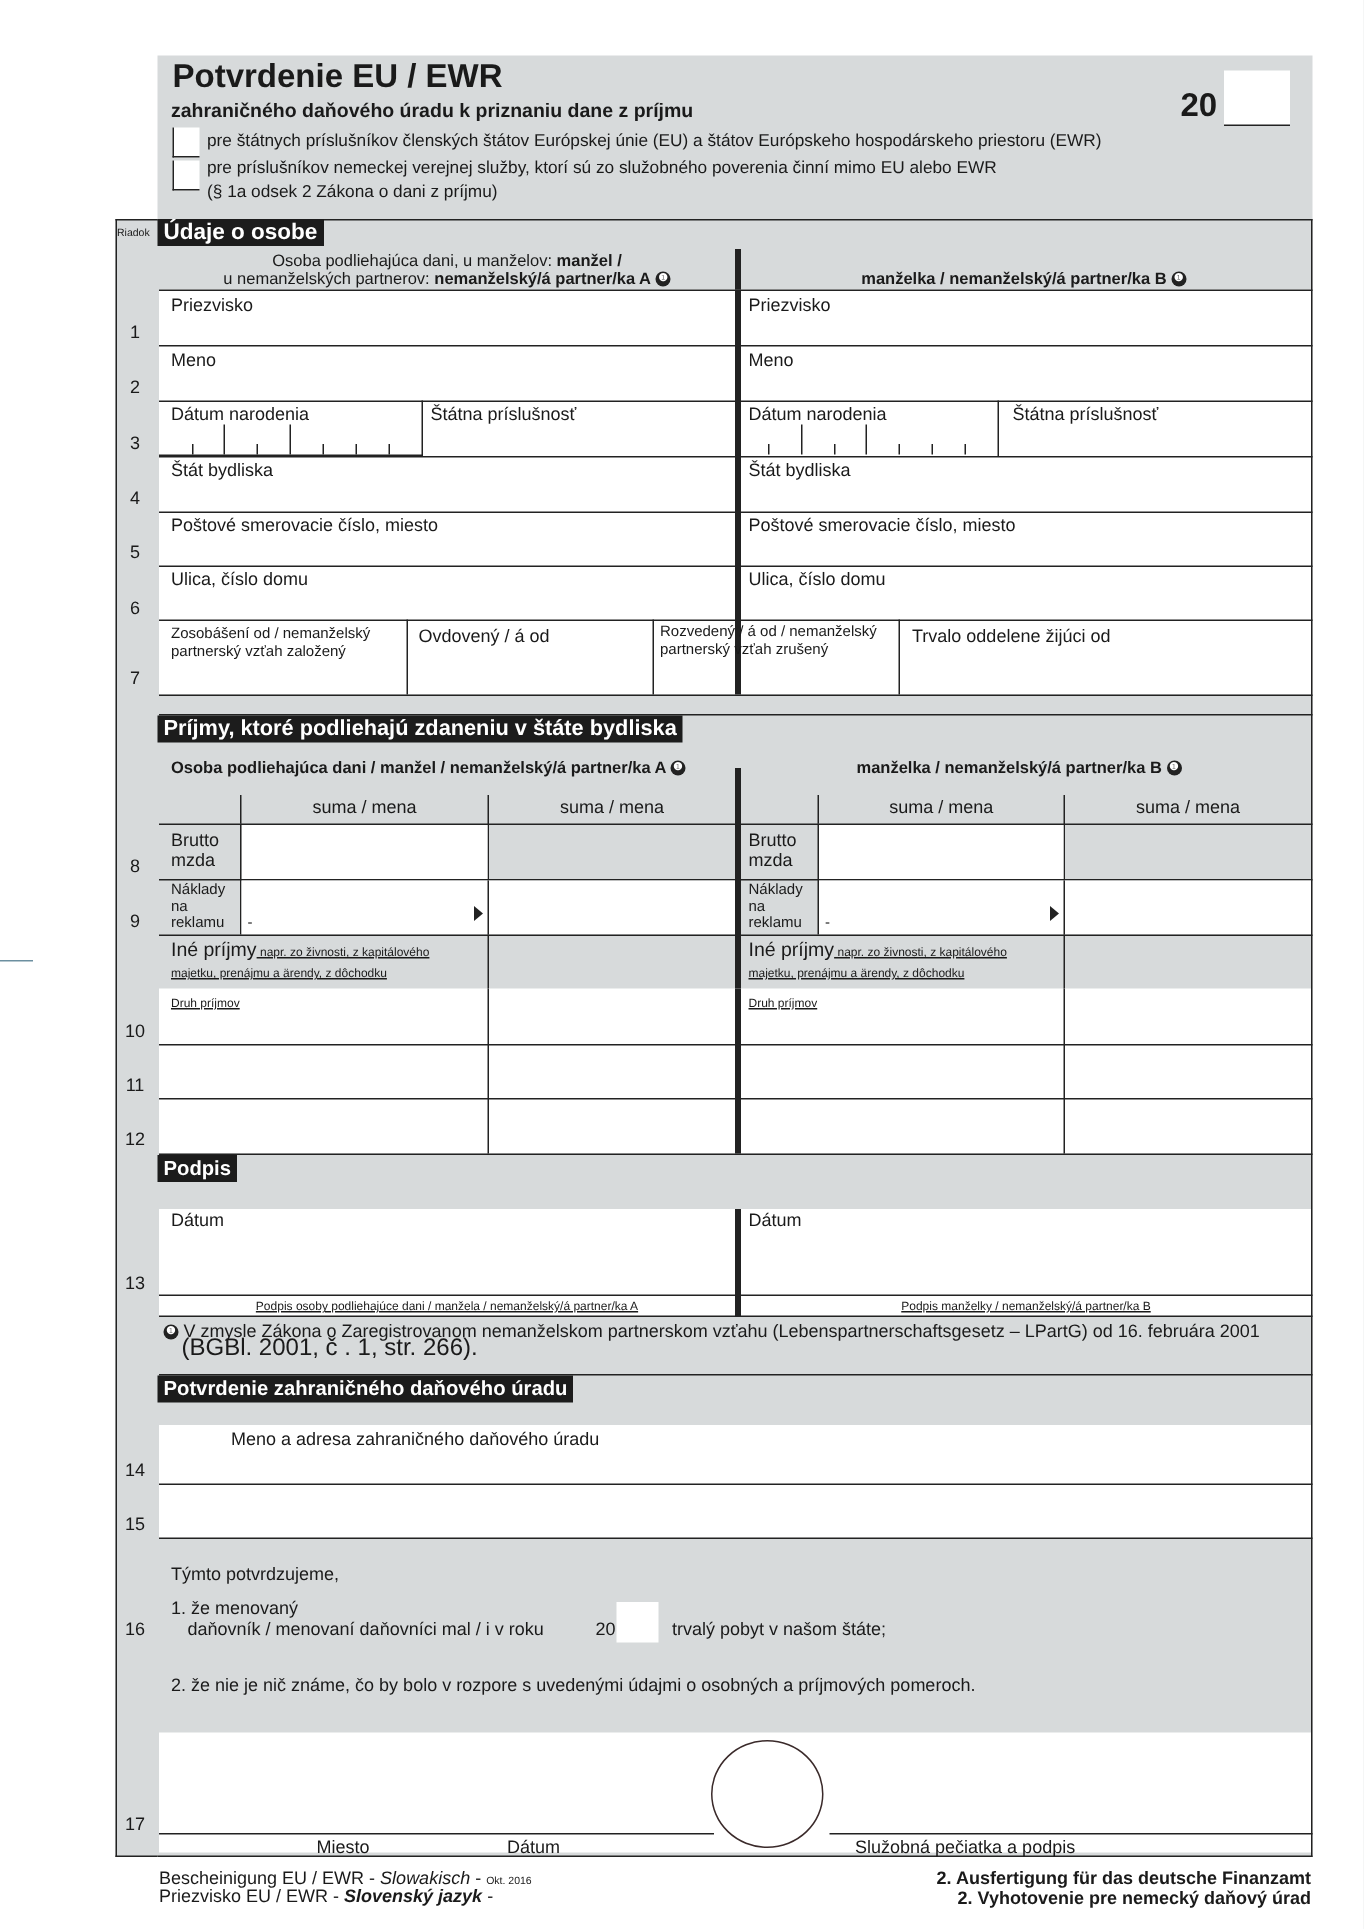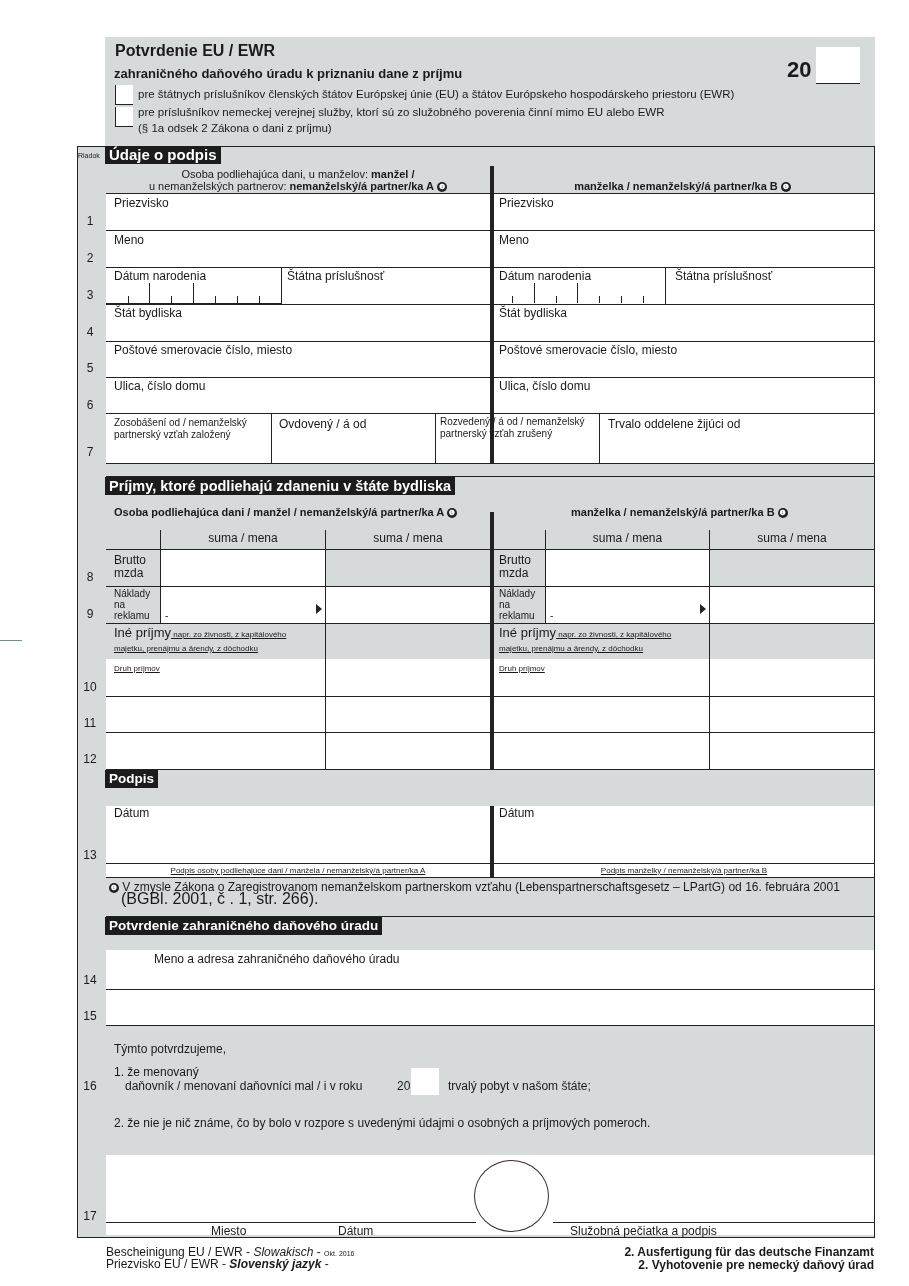--- a/index.html
+++ b/index.html
@@ -20,36 +20,36 @@
   .info { display:inline-block; width:10px; height:10px; border-radius:50%; background:#222; color:#fff; font-size:7px; line-height:10px; text-align:center; font-weight:bold; vertical-align:middle; }
   .tick { position:absolute; width:1px; background:#222; }
   .center { text-align:center; }
 </style>
 </head>
 <body>
 
 <div class="abs" style="left:0;top:640px;width:22px;height:1px;background:#6c8fa0;"></div>
 
 <div class="abs gray" style="left:105px;top:37px;width:770px;height:109px;"></div>
-<div class="abs" style="left:115px;top:38px;font-size:16px;font-weight:bold;line-height:26px;">Potvrdenie EU / EWR</div>
+<div class="abs" style="left:115px;top:38px;font-size:22px;font-weight:bold;line-height:26px;">Potvrdenie EU / EWR</div>
 <div class="abs" style="left:114px;top:66px;font-size:13px;font-weight:bold;">zahraničného daňového úradu k priznaniu dane z príjmu</div>
 <div class="abs" style="left:787px;top:57px;font-size:22px;font-weight:bold;">20</div>
 <div class="abs white" style="left:816px;top:47px;width:44px;height:36px;border-bottom:1px solid #222;"><span></span></div>
 
 <div class="chk" style="left:115px;top:85px;"></div>
 <div class="lbl" style="left:138px;top:88px;font-size:11.5px;">pre štátnych príslušníkov členských štátov Európskej únie (EU) a štátov Európskeho hospodárskeho priestoru (EWR)</div>
 <div class="chk" style="left:115px;top:107px;"></div>
 <div class="lbl" style="left:138px;top:106px;font-size:11.5px;">pre príslušníkov nemeckej verejnej služby, ktorí sú zo služobného poverenia činní mimo EU alebo EWR</div>
 <div class="lbl" style="left:138px;top:122px;font-size:11.5px;">(§ 1a odsek 2 Zákona o dani z príjmu)</div>
 
 <div class="abs gray" style="left:77px;top:146px;width:28px;height:1090px;border-left:1px solid #222;border-top:1px solid #222;border-bottom:1px solid #222;"></div>
 <div class="abs gray" style="left:105px;top:146px;width:769px;height:1090px;border-top:1px solid #222;border-right:1px solid #222;border-bottom:1px solid #222;"></div>
 <div class="abs" style="left:78px;top:152px;font-size:7px;">Riadok</div>
 
-<div class="sec" style="left:105px;top:146px;">Údaje o podpis</div>
+<div class="sec" style="left:105px;top:146px;">Údaje o osobe</div>
 <div class="thick" style="left:490px;top:166px;height:296px;"></div>
 
 <div class="lbl center" style="left:110px;top:168px;width:376px;white-space:normal;font-size:11px;line-height:12px;">
   <span>Osoba podliehajúca dani, u manželov: </span><b>manžel /</b><br>
   <span>u nemanželských partnerov: </span><b>nemanželský/á partner/ka A</b>
   <span class="info">❶</span>
 </div>
 <div class="lbl center" style="left:495px;top:180px;width:375px;font-size:11px;font-weight:bold;">
   <span>manželka / nemanželský/á partner/ka B</span>
   <span class="info">❶</span>

